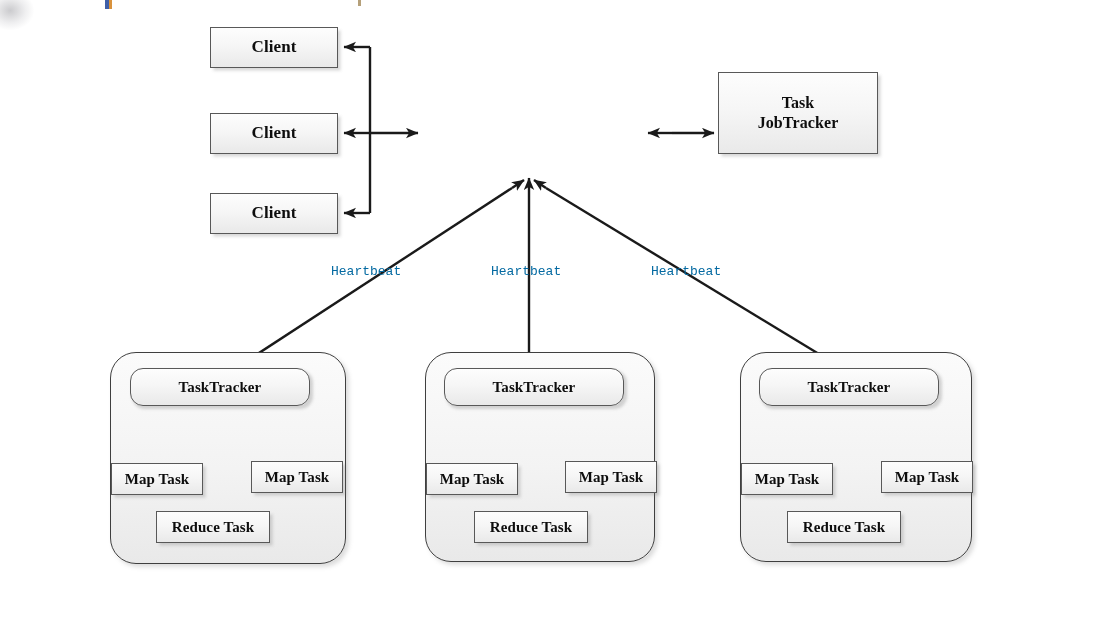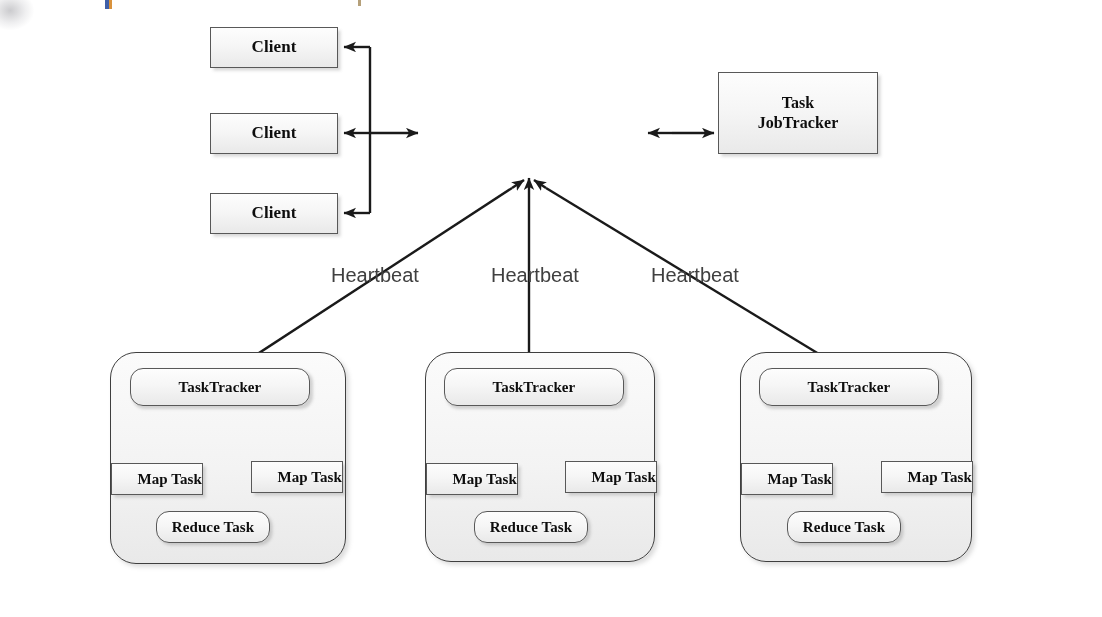--- a/index.html
+++ b/index.html
@@ -45,30 +45,30 @@
 
   .cluster {
     position: absolute;
     box-sizing: border-box;
     border: 1.6px solid #3f3f3f;
     border-radius: 26px;
     background: linear-gradient(to bottom, #fbfbfb 0%, #f3f3f3 55%, #e9e9e9 100%);
     box-shadow: 3px 3px 4px rgba(120,120,120,0.25);
   }
   .tasktracker { font-size: 15px; border-radius: 13px; }
-  .maptask     { font-size: 15px; justify-content: flex-end; }
-  .reducetask  { font-size: 15px; border-radius: 13px; }
+  .maptask     { font-size: 15px; }
+  .reducetask  { font-size: 15px; }
 
   
   .hb-label {
     position: absolute;
-    font-size: 20px;
-    color: #404040;
+    font-size: 13px;
+    color: #0369a1;
     white-space: nowrap;
-    font-family: Liberation Sans, sans-serif;
+    font-family: Liberation Mono, monospace;
   }
 
   .watermark {
     position: absolute;
     font-family: "Liberation Sans", "DejaVu Sans", sans-serif;
     font-size: 16px;
     color: #c9c9c9;
     letter-spacing: 0.6px;
     white-space: nowrap;
   }

